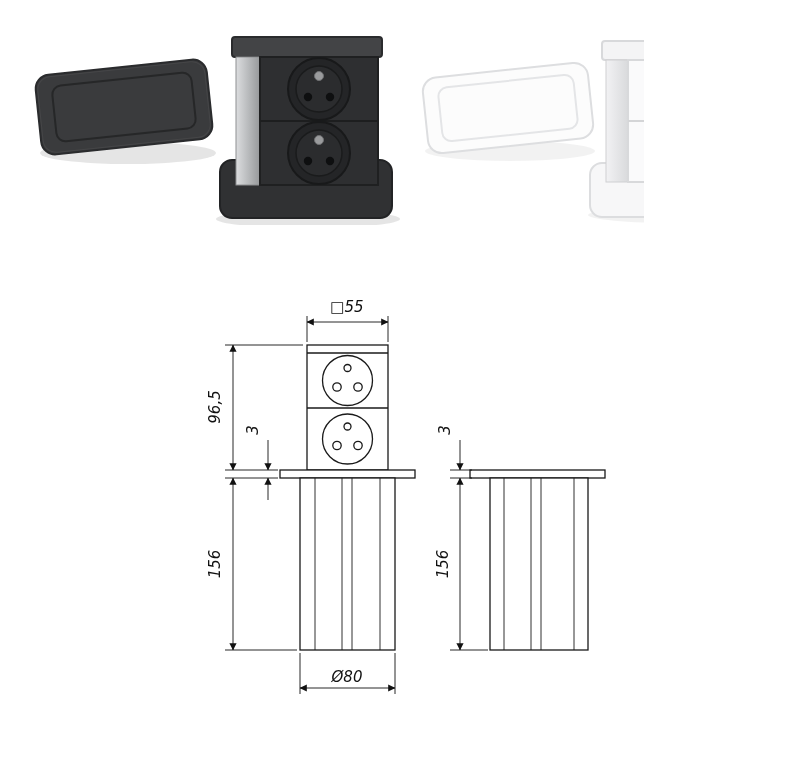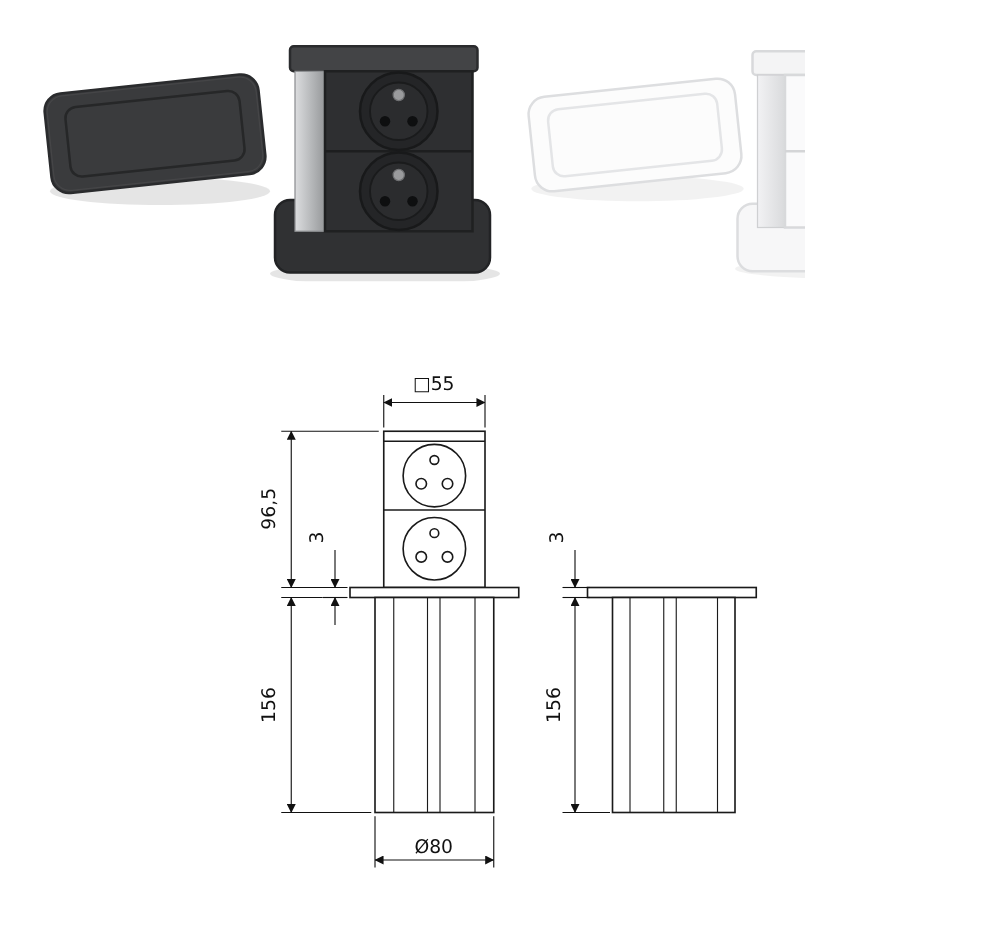--- a/index.html
+++ b/index.html
@@ -2,20 +2,21 @@
 <html><head>
 <meta charset="utf-8">
 <style>
   html,body{margin:0;padding:0;background:#ffffff;}
   .canvas{
     position:relative;
     width:644px;height:758px;
     background:#ffffff;
     overflow:hidden;
     font-family:"DejaVu Sans", sans-serif;
+    font-style:italic;
   }
   .abs{position:absolute;}
   svg text{
     font-family:"DejaVu Sans", sans-serif;
     font-size:15px;
     fill:#111111;
   }
 </style>
 </head>
 <body>

